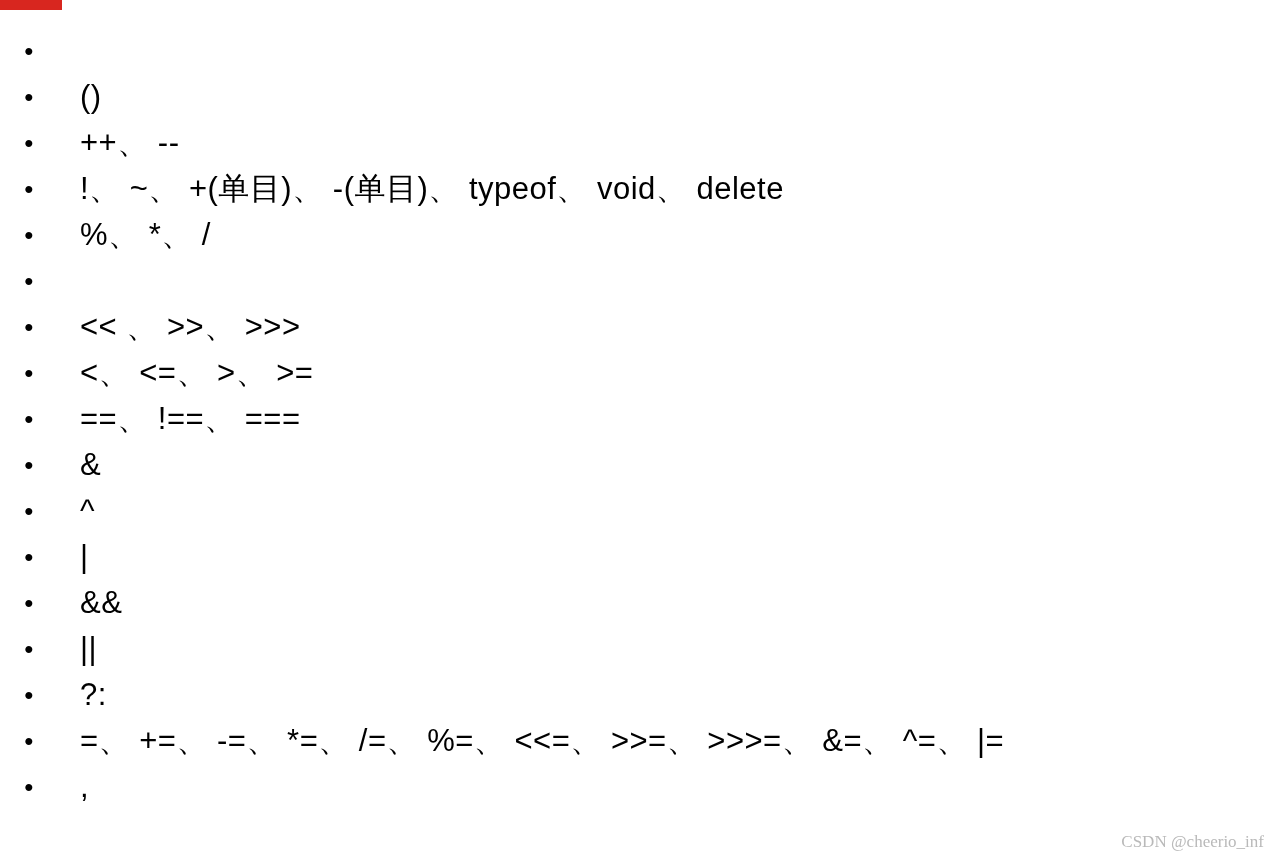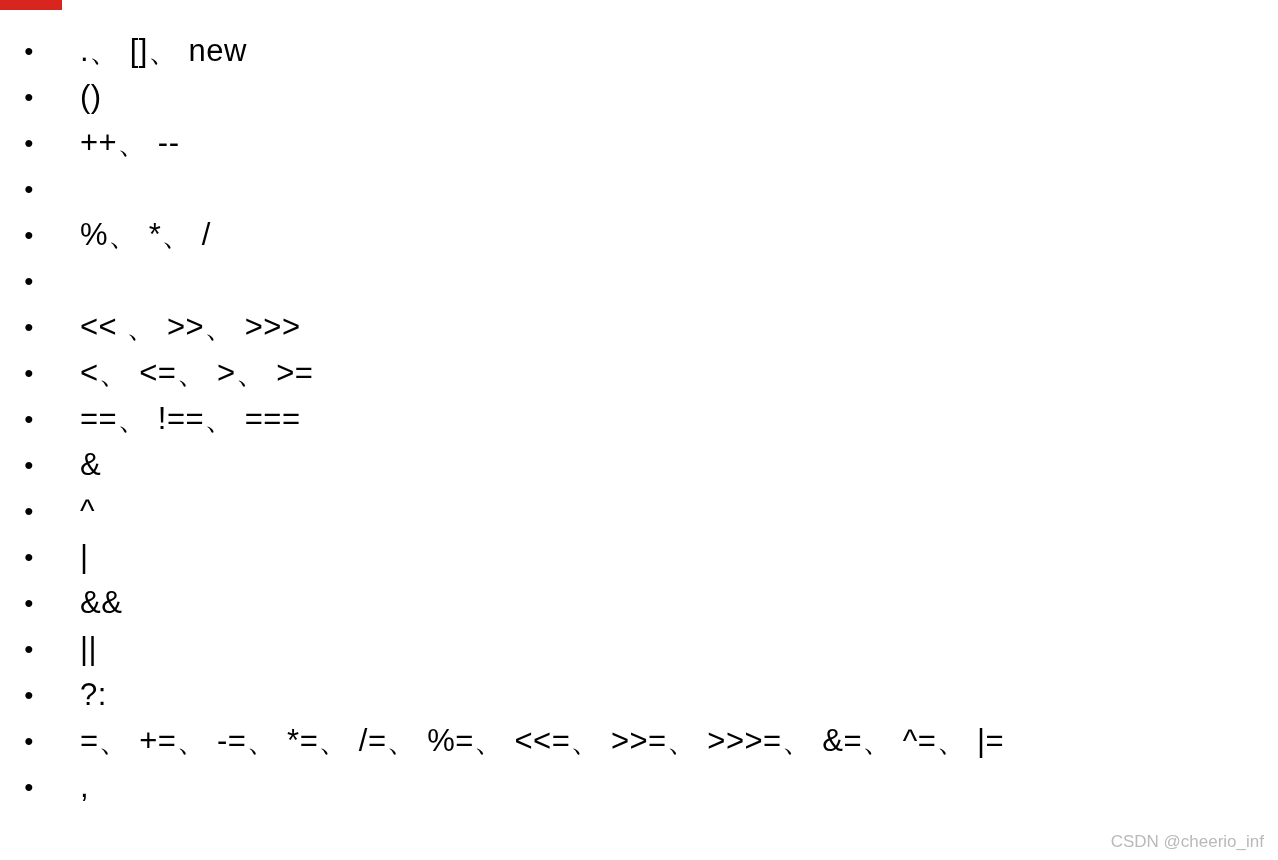--- a/index.html
+++ b/index.html
@@ -55,44 +55,44 @@
   }
   ul.op-list li .txt {
     display: inline-block;
   }
   .watermark {
     position: absolute;
     right: 14px;
     bottom: 8px;
     font-size: 17px;
     color: #b9b9b9;
-    font-family: Liberation Sans, sans-serif;
+    font-family: Liberation Serif, serif;
   }
 </style>
 </head>
 <body>
 
 <div class="accent-bar"></div>
 
 <div class="content">
   <ul class="op-list">
     <li>
       <span class="bullet">•</span>
-      <span class="txt">.、 []、 new</span>
     </li>
     <li>
       <span class="bullet">•</span>
       <span class="txt">()</span>
     </li>
     <li>
       <span class="bullet">•</span>
       <span class="txt">++、 --</span>
     </li>
     <li>
       <span class="bullet">•</span>
+      <span class="txt">!、 ~、 +(单目)、 -(单目)、 typeof、 void、 delete</span>
     </li>
     <li>
       <span class="bullet">•</span>
       <span class="txt">%、 *、 /</span>
     </li>
     <li>
       <span class="bullet">•</span>
     </li>
     <li>
       <span class="bullet">•</span>

